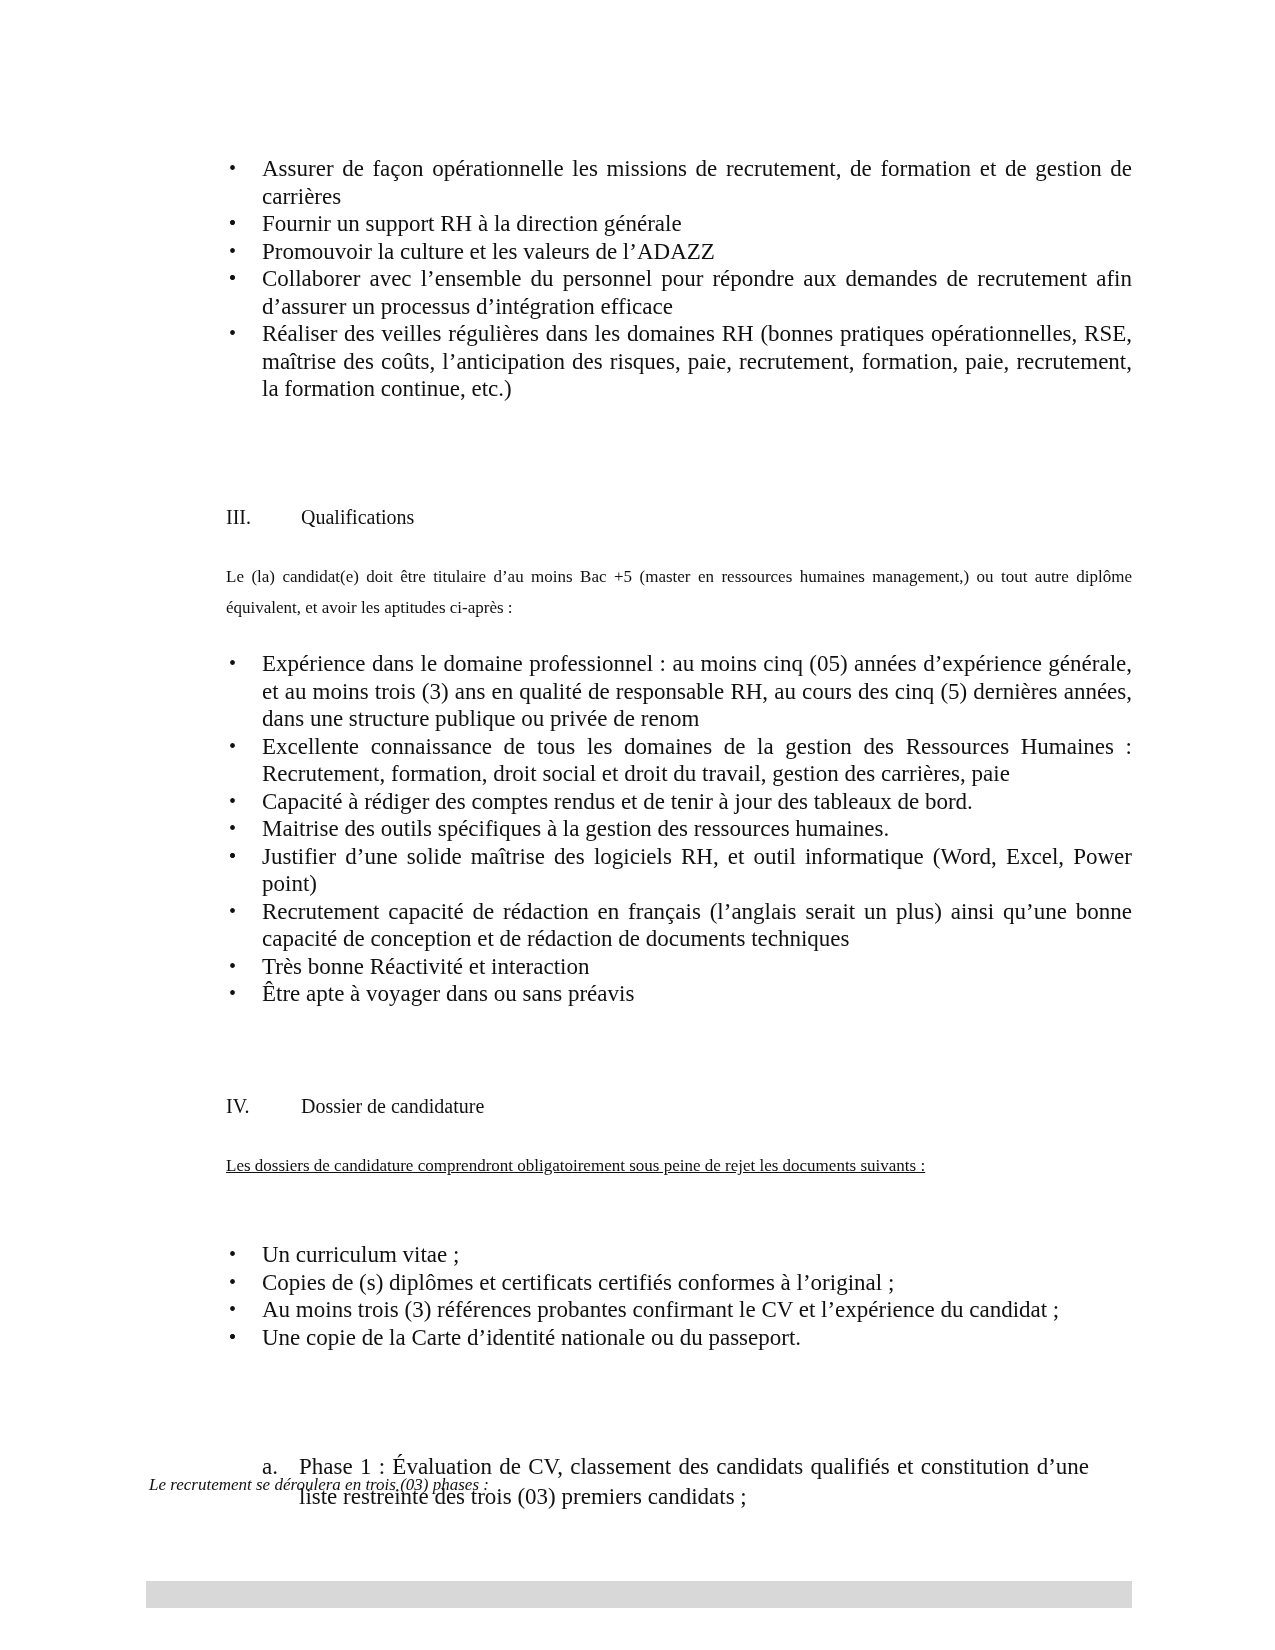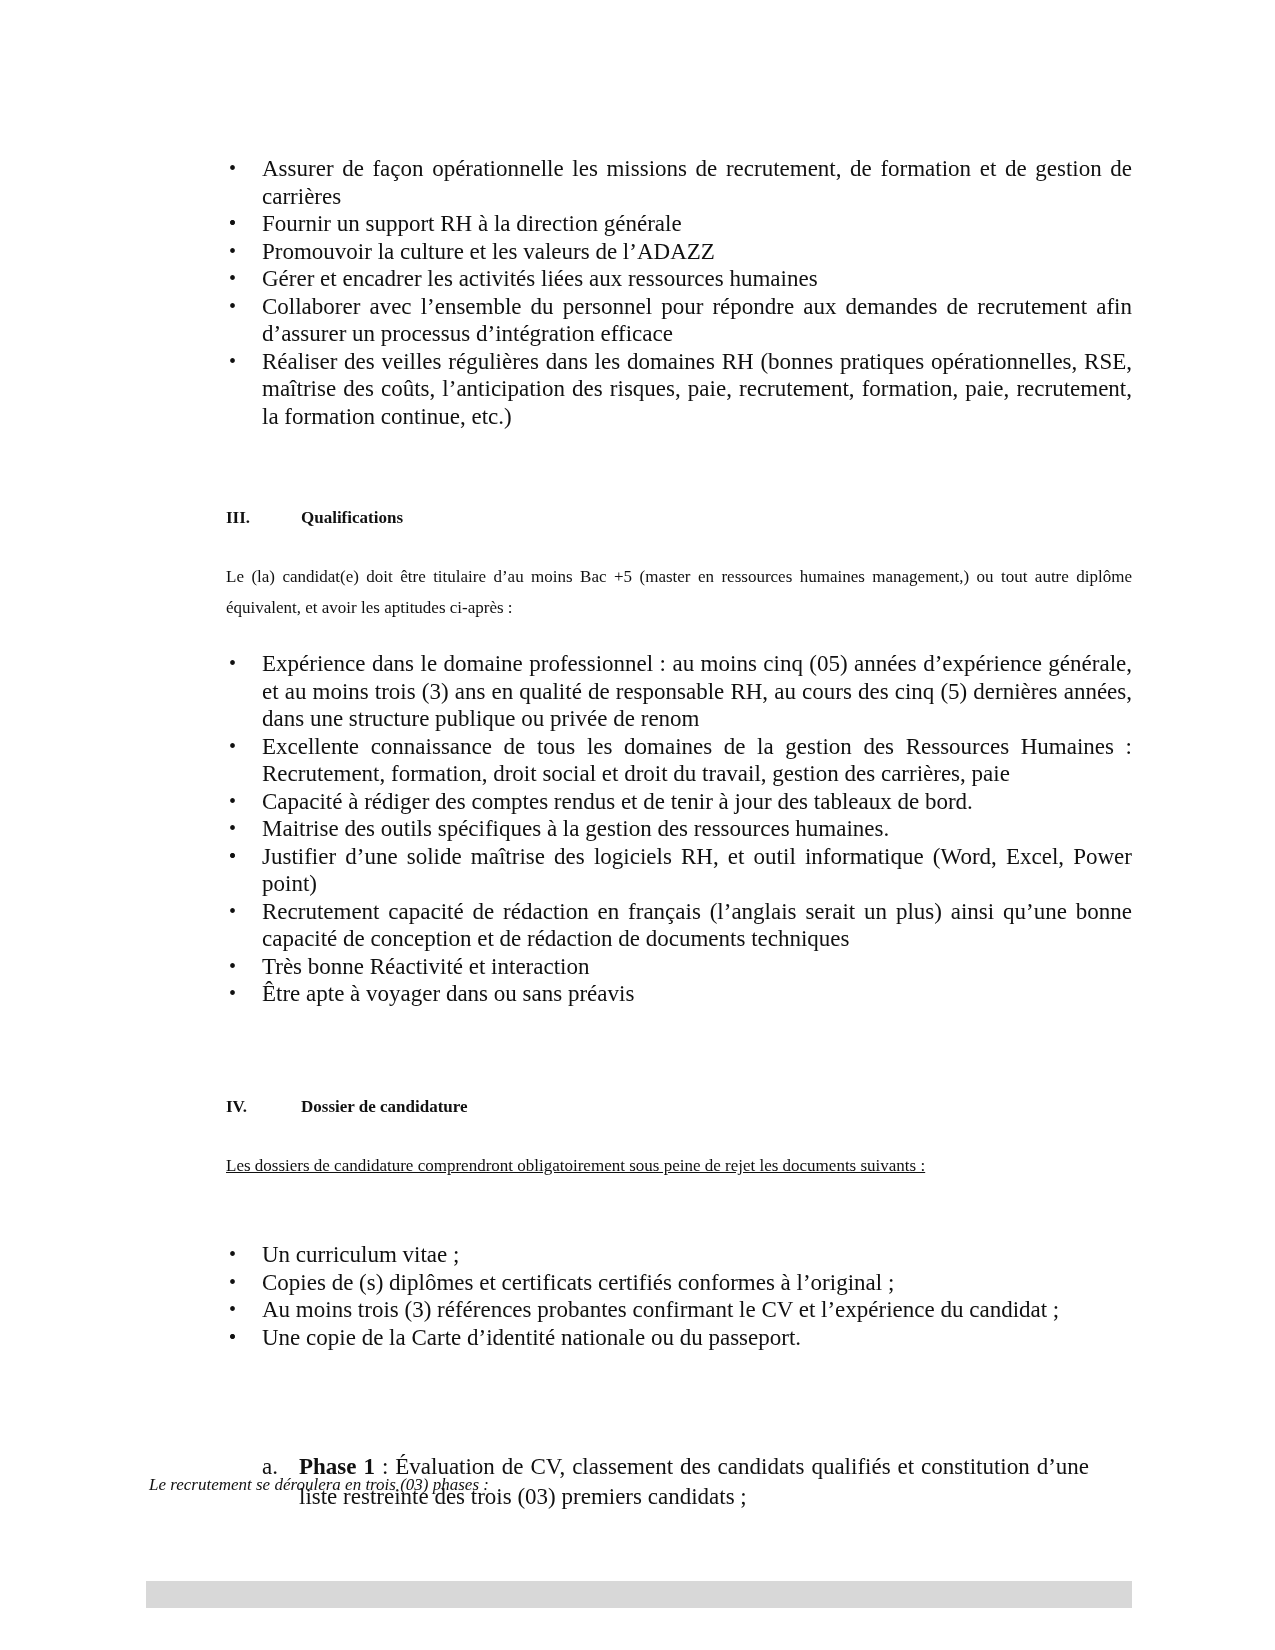--- a/index.html
+++ b/index.html
@@ -3,41 +3,41 @@
   <meta charset="utf-8">
   <style>
     html, body { margin: 0; padding: 0; background: #ffffff; }
     body { width: 1275px; height: 1650px; position: relative; overflow: hidden;
       font-family: "Liberation Serif", "DejaVu Serif", serif; color: #111; }
     .page { position: absolute; left: 0; top: 0; width: 1275px; height: 1650px; }
     .block { position: absolute; font-size: 23px; line-height: 27.5px; }
     ul.bullets { list-style: none; margin: 0; padding: 0; }
     ul.bullets li { position: relative; padding-left: 36px; text-align: justify; }
     ul.bullets li .dot { position: absolute; left: 3px; top: 0; font-size: 20px; }
-    .heading { position: absolute; font-weight: bold; font-size: 17px; line-height: 27.5px; }
+    .heading { position: absolute; font-weight: normal; font-size: 20px; line-height: 27.5px; }
     .heading .num { display: inline-block; width: 75px; }
     .para { position: absolute; font-size: 17px; line-height: 31px; text-align: justify; }
     .phase { position: absolute; font-size: 23px; line-height: 30px; }
     .phase .letter { position: absolute; left: 0; top: 0; }
     .phase .body { position: absolute; left: 37px; top: 0; width: 790px; text-align: justify; }
-    .phase b { font-weight: bold; }
+    .phase b { font-weight: normal; }
     .footer-bar { position: absolute; left: 146px; top: 1581px; width: 986px; height: 27px; background: #d8d8d8; }
   </style>
 </head>
 <body>
 
 <div class="page">
 
   <div class="block" style="left:226px; top:155px; width:906px;">
     <ul class="bullets">
       <li><span class="dot">•</span><span>Assurer de façon opérationnelle les missions de recrutement, de formation et de gestion de carrières</span></li>
       <li><span class="dot">•</span></li>
       <li><span class="dot">•</span><span>Fournir un support RH à la direction générale</span></li>
       <li><span class="dot">•</span><span>Promouvoir la culture et les valeurs de l’ADAZZ</span></li>
-      <li><span class="dot">•</span><span>Gérer et encadrer les activités liées aux ressources humaines</span></li>
+      <li><span class="dot">•</span></li>
       <li><span class="dot">•</span><span>Collaborer avec l’ensemble du personnel pour répondre aux demandes de recrutement afin d’assurer un processus d’intégration efficace</span></li>
       <li><span class="dot">•</span><span>Réaliser des veilles régulières dans les domaines RH (bonnes pratiques opérationnelles, RSE, maîtrise des coûts, l’anticipation des risques, paie, recrutement, formation, paie, recrutement, la formation continue, etc.)</span></li>
     </ul>
   </div>
 
   <div class="heading" style="left:226px; top:504px;">
     <span class="num">III.</span><span>Qualifications</span>
   </div>
 
   <div class="para" style="left:226px; top:561px; width:906px;">Le (la) candidat(e) doit être titulaire d’au moins Bac +5 (master en ressources humaines management,) ou tout autre diplôme équivalent, et avoir les aptitudes ci-après :</div>

